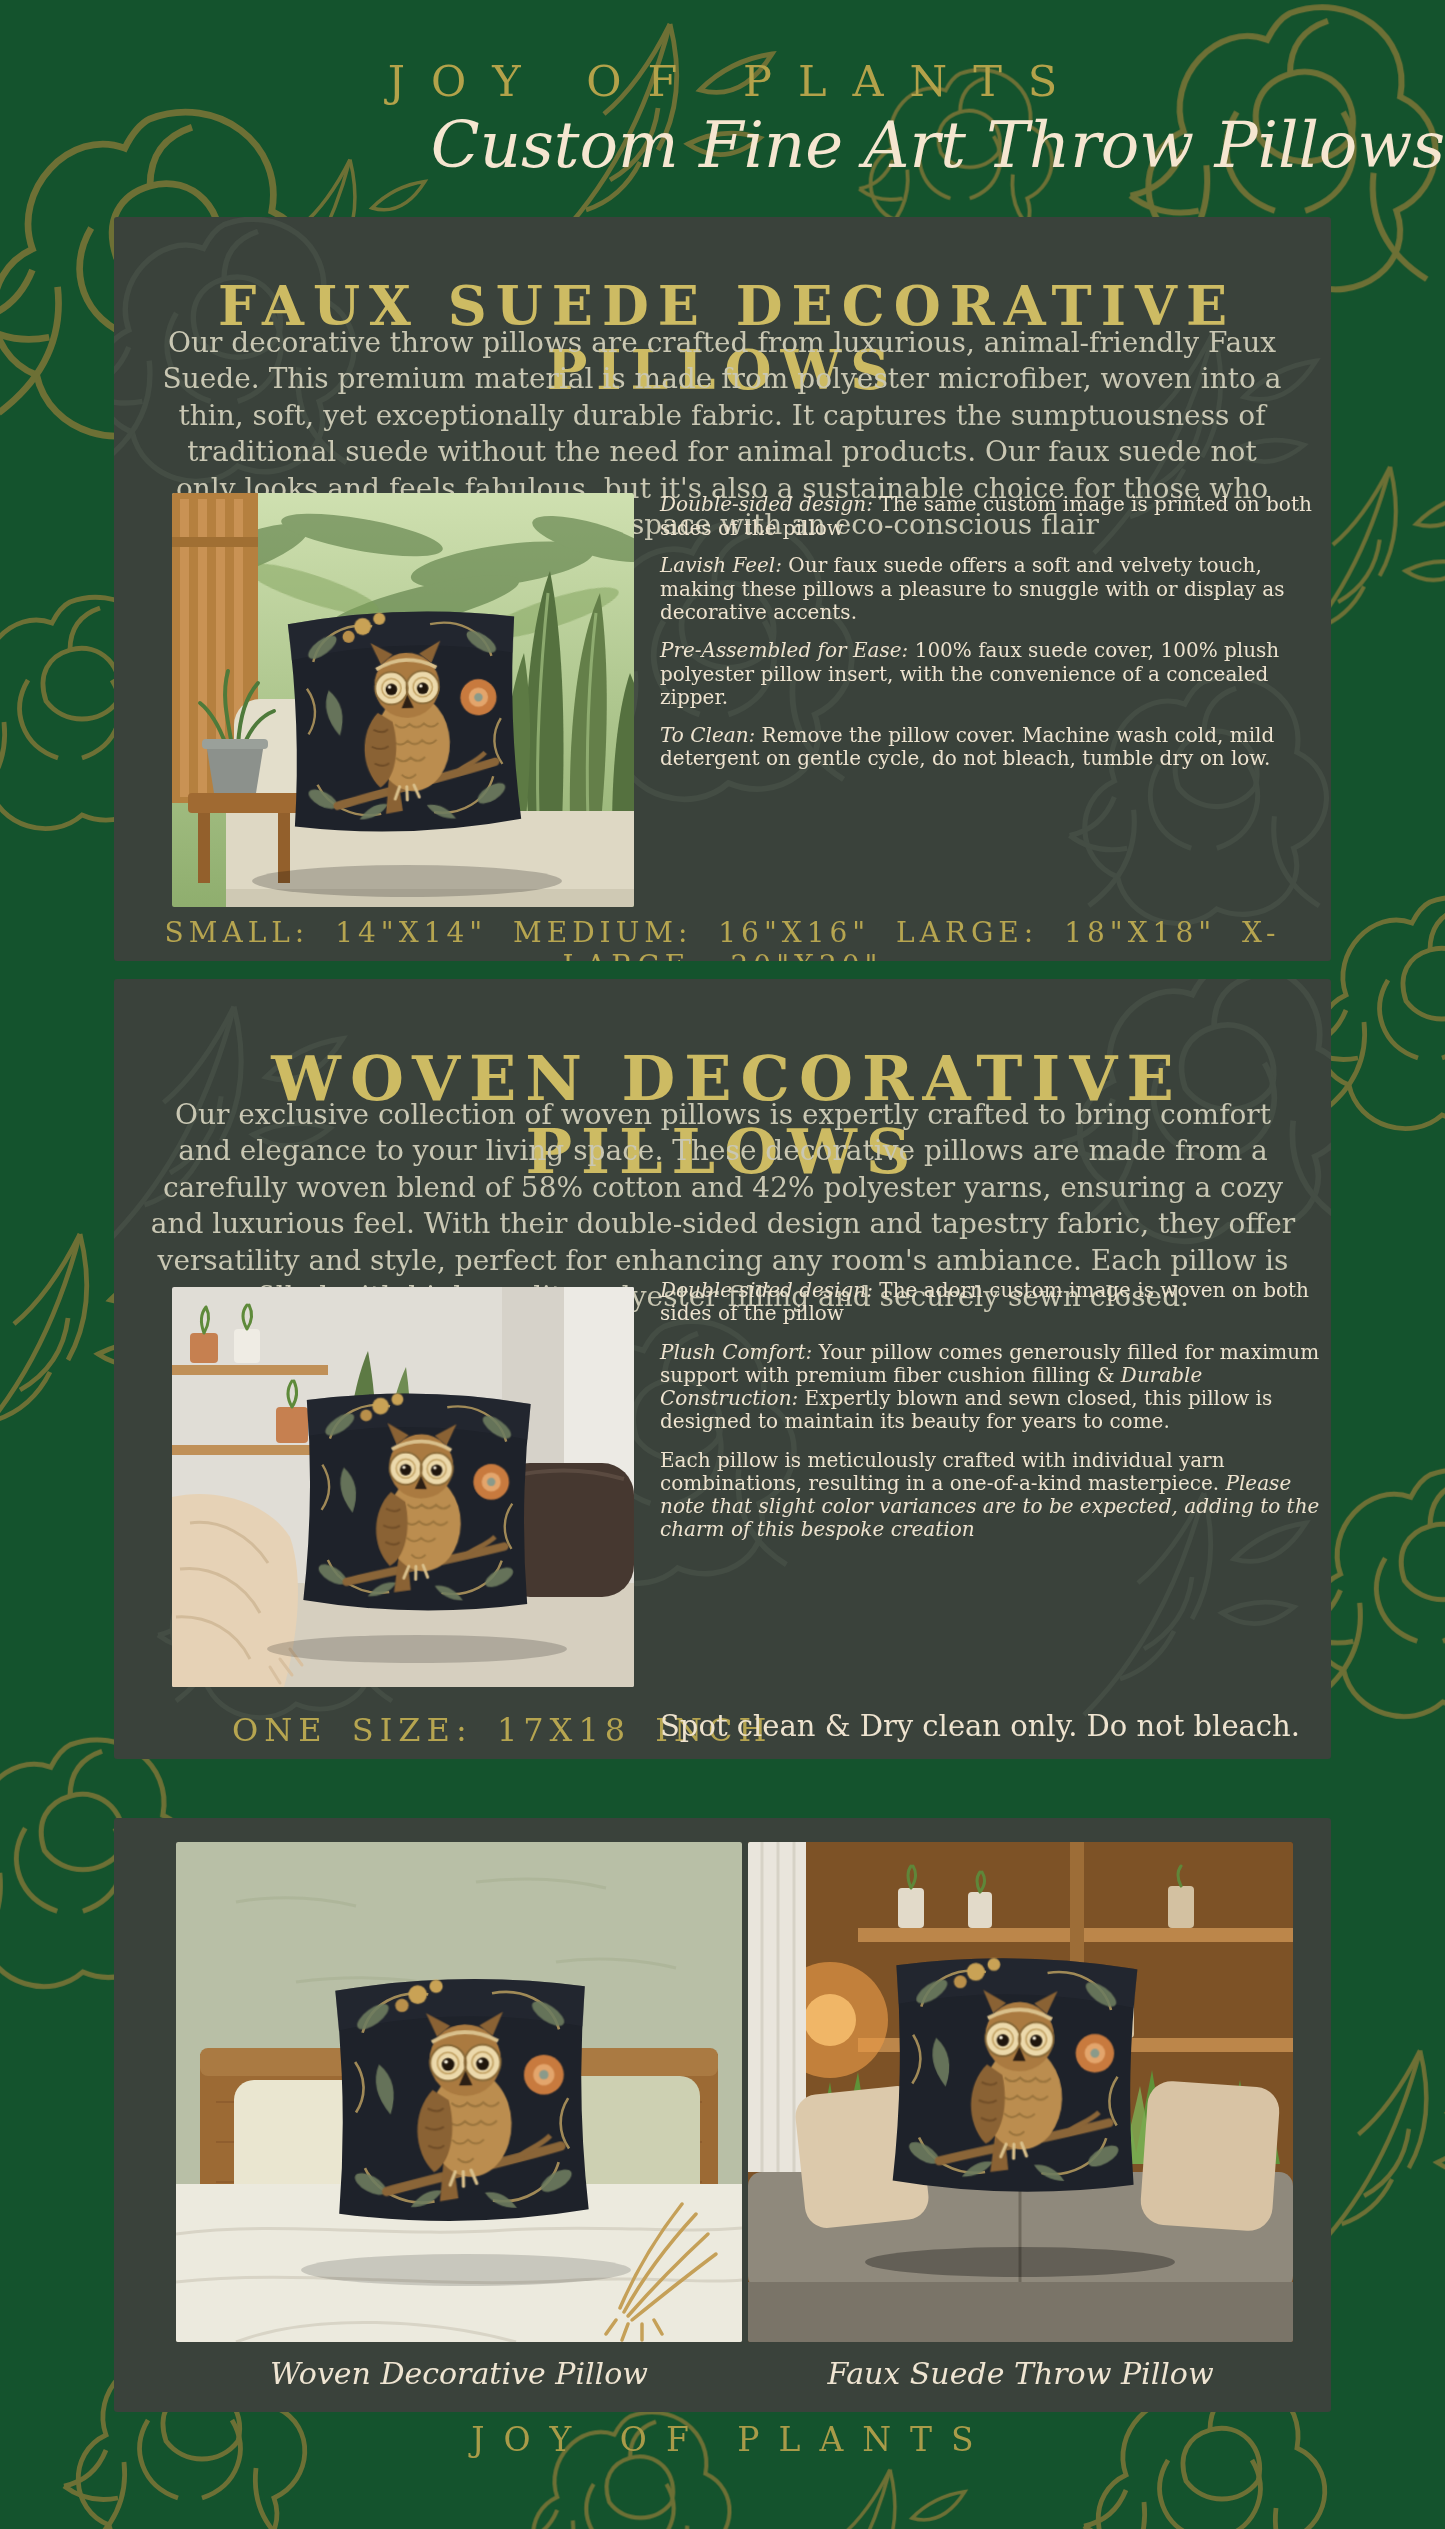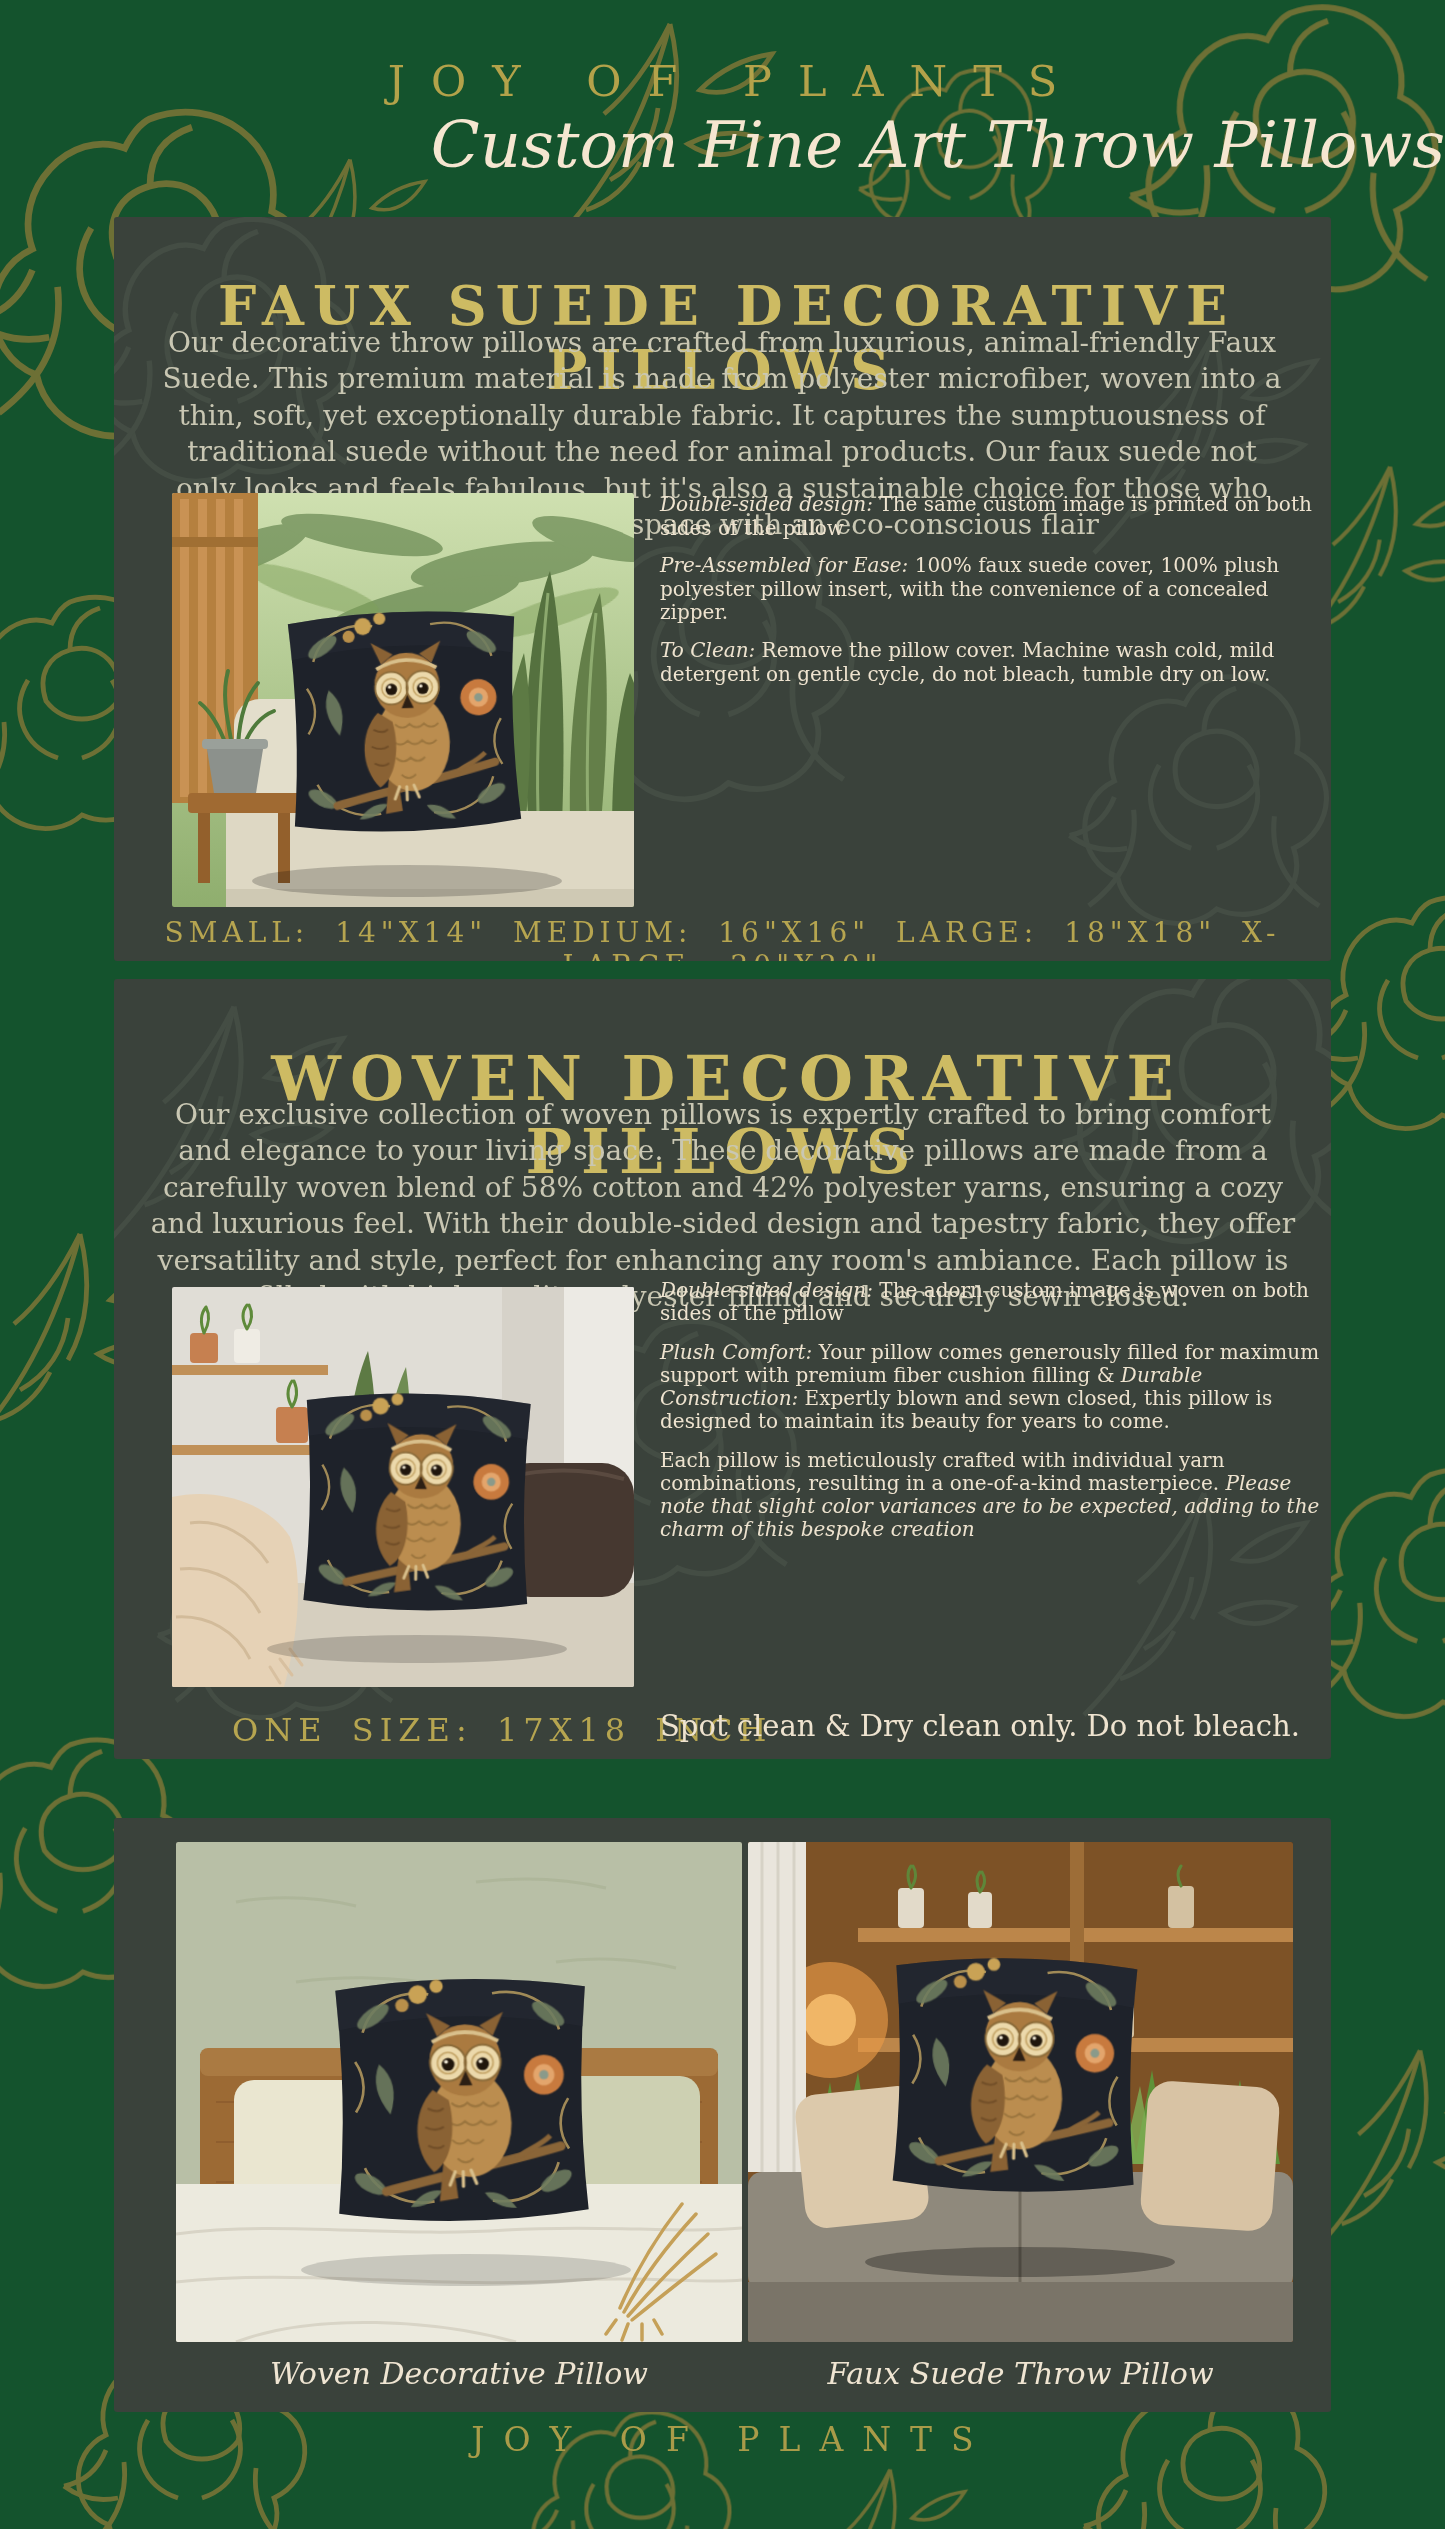--- a/index.html
+++ b/index.html
@@ -232,20 +232,21 @@
           <rect x="26" y="320" width="12" height="70" fill="#93602c"></rect>
           <rect x="106" y="320" width="12" height="70" fill="#93602c"></rect>
         </g>
         <ellipse cx="235" cy="388" rx="155" ry="16" fill="#000000" opacity="0.2"></ellipse>
         <use href="#owl-pillow" x="100" y="96" width="265" height="265" transform="rotate(-2 232 228)"></use>
       </svg>
     </div>
 
     <div class="abs features" id="features1">
       <p class="feature"><em>Double-sided design:</em><span> The same custom image is printed on both sides of the pillow</span></p>
+      <p class="feature"><em>Lavish Feel:</em><span> Our faux suede offers a soft and velvety touch, making these pillows a pleasure to snuggle with or display as decorative accents.</span></p>
       <p class="feature"><em>Pre-Assembled for Ease:</em><span> 100% faux suede cover, 100% plush polyester pillow insert, with the convenience of a concealed zipper.</span></p>
       <p class="feature"><em>To Clean:</em><span> Remove the pillow cover. Machine wash cold, mild detergent on gentle cycle, do not bleach, tumble dry on low.</span></p>
     </div>
 
     <div class="abs sizes" id="sizes1">SMALL: 14"X14" MEDIUM: 16"X16" LARGE: 18"X18" X-LARGE: 20"X20"</div>
   </section>
 
   <section class="abs panel" id="panel2">
     <svg class="abs panel-decor" aria-hidden="true">
       <g style="color:#4e584e">

